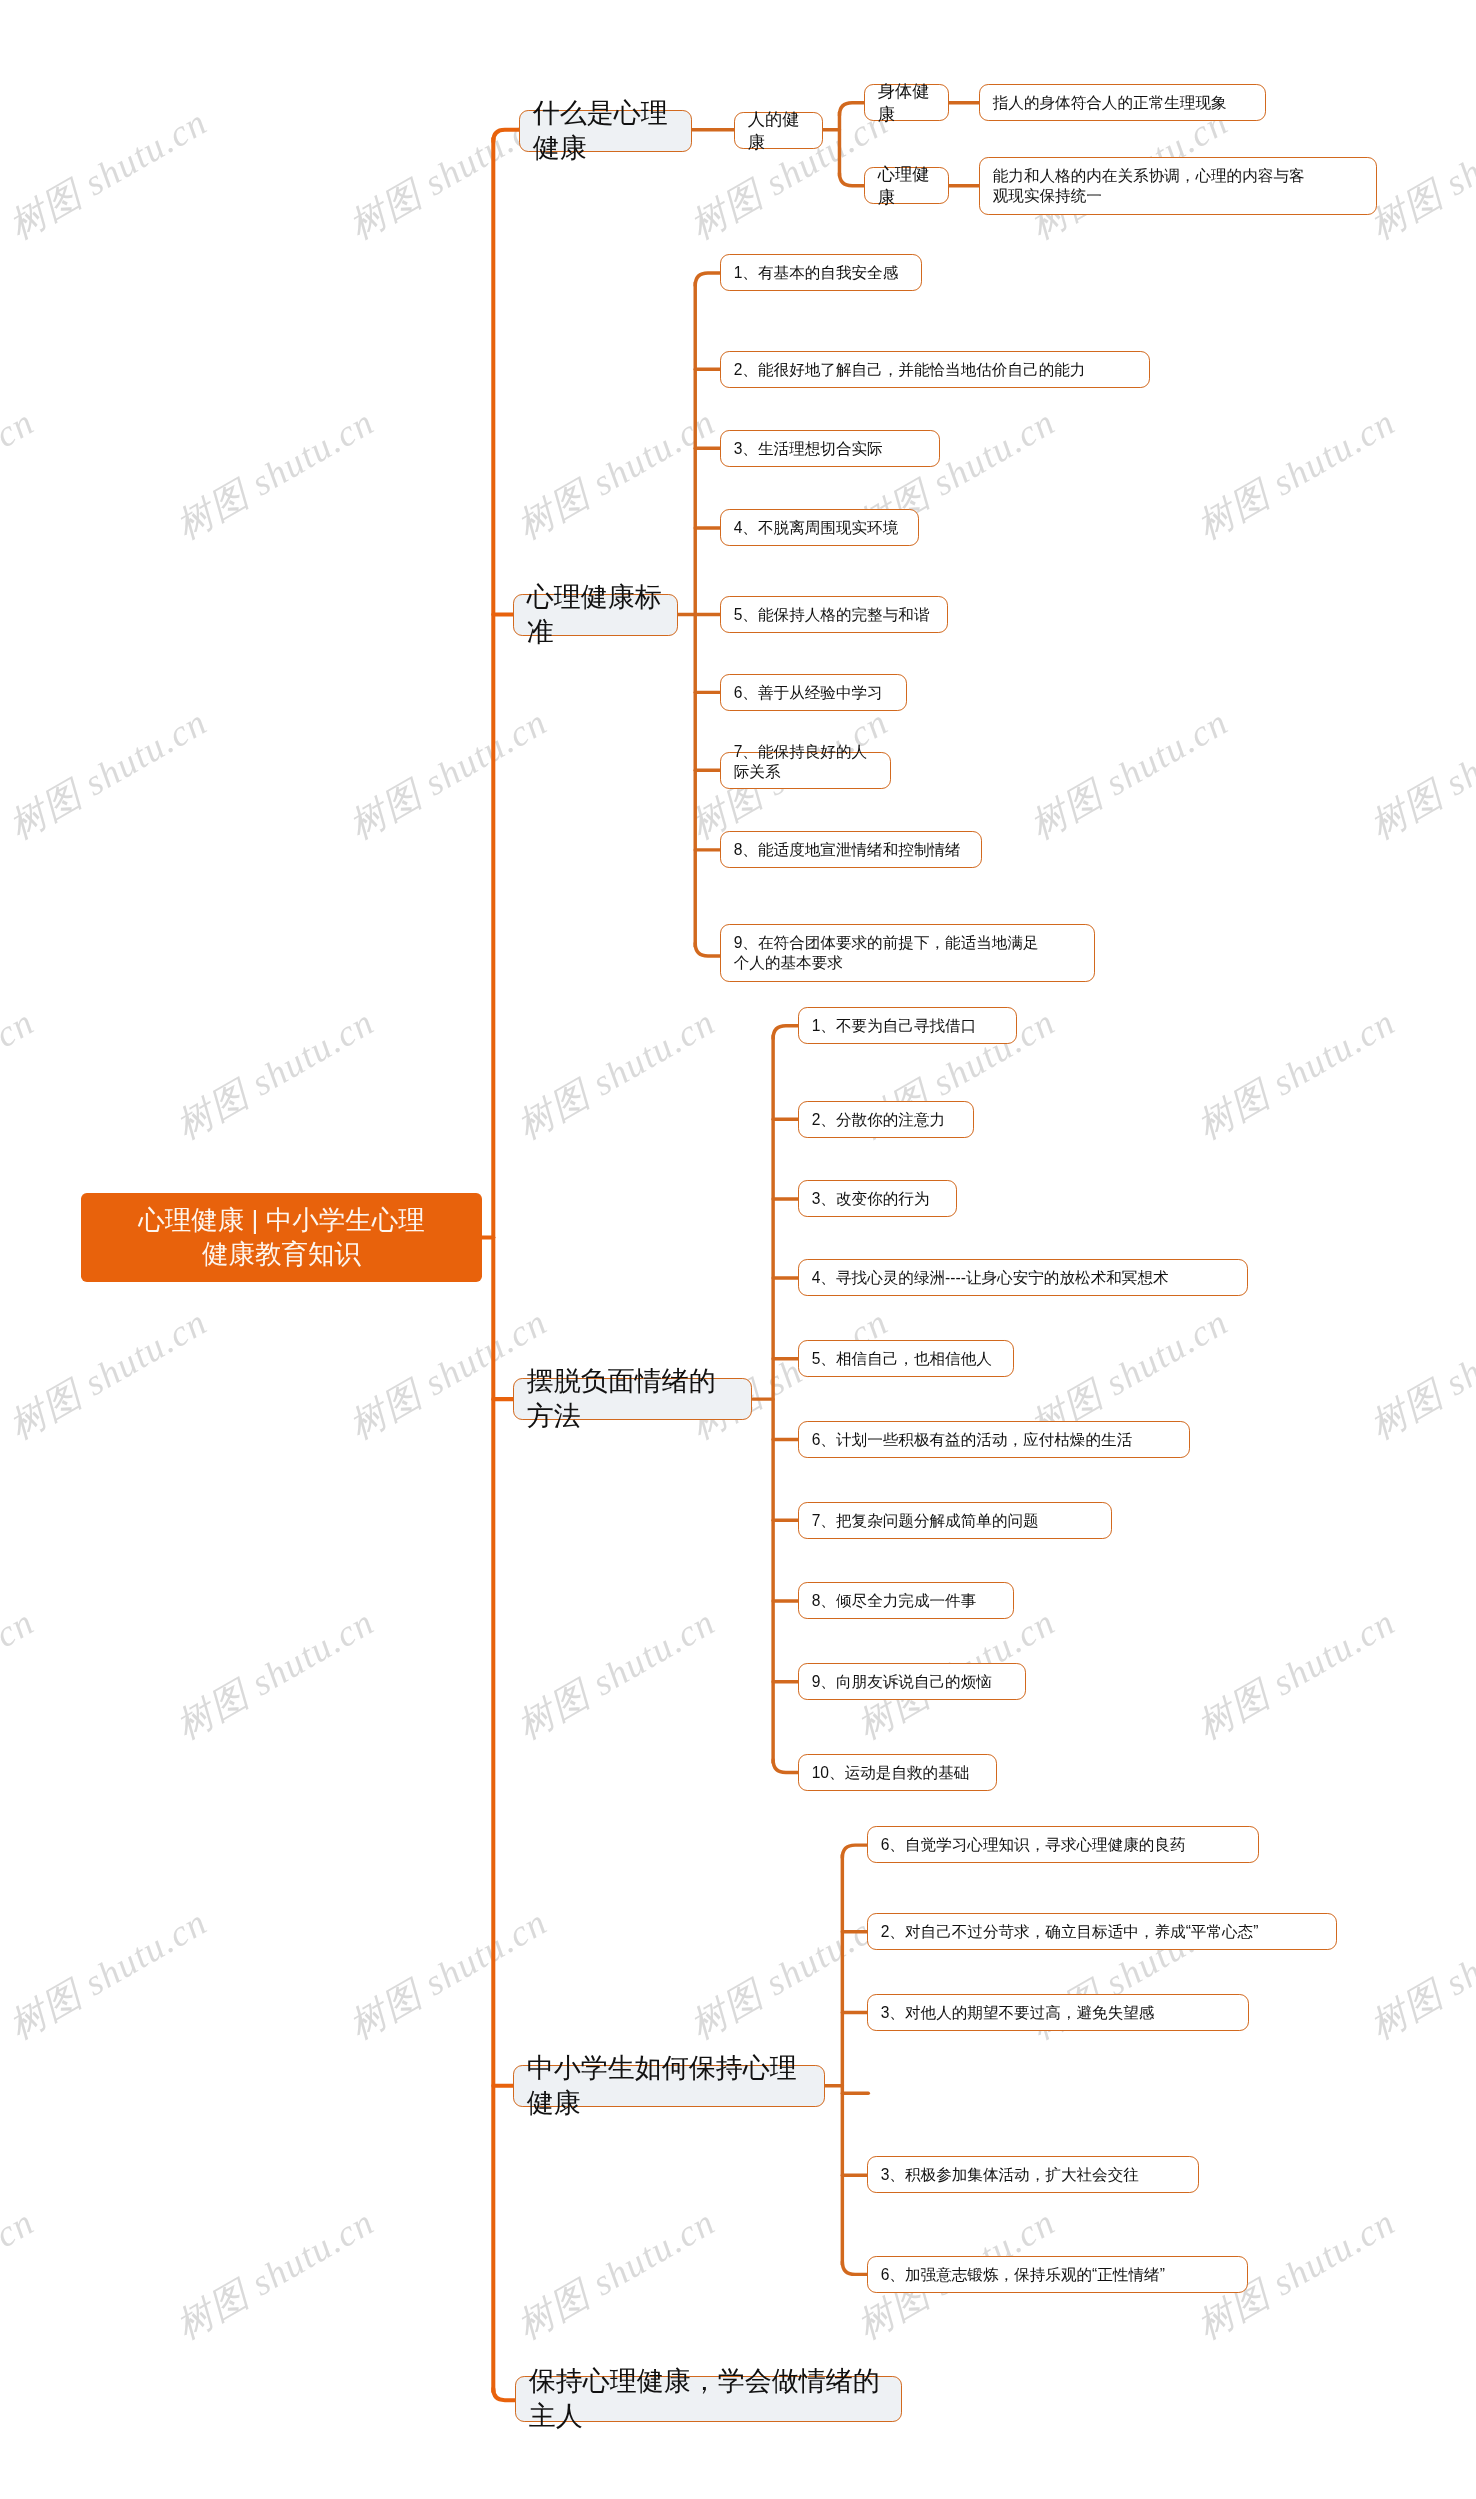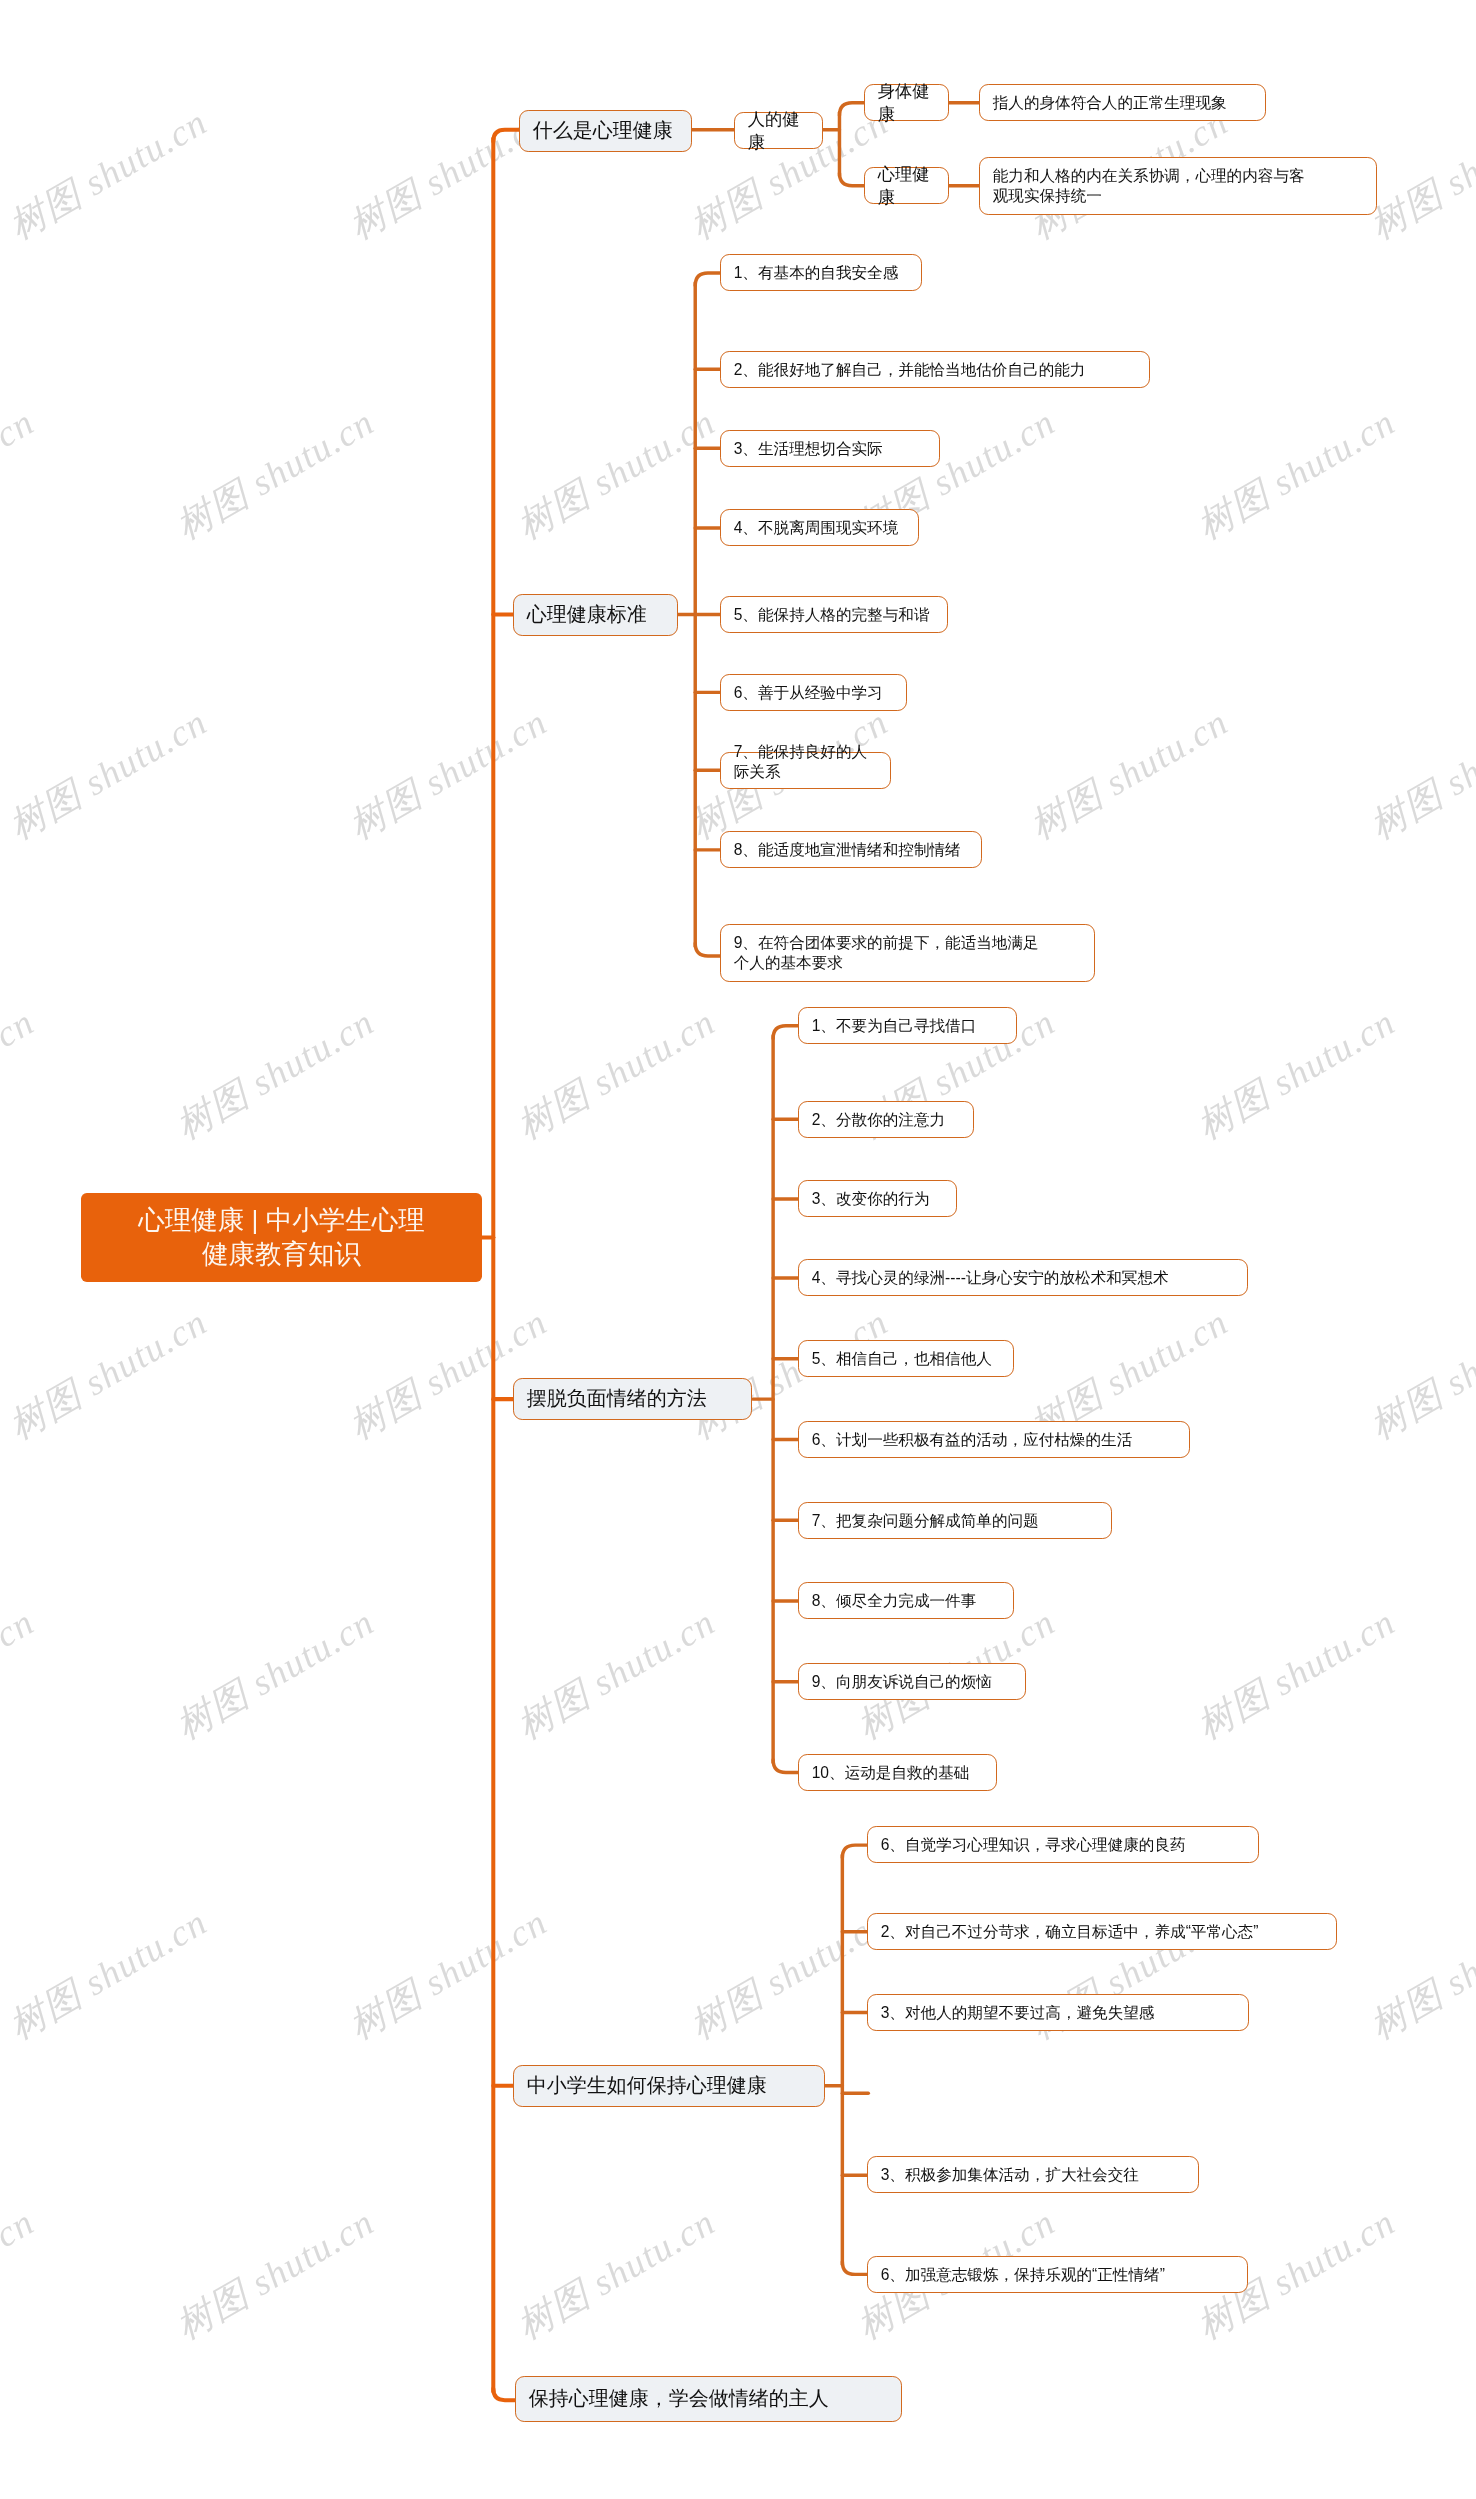--- a/index.html
+++ b/index.html
@@ -79,21 +79,21 @@
     justify-content: center;
     text-align: center;
     font-size: 26.5px;
     font-weight: 500;
     padding: 10.4px 15px;
   }
 
   
   .node.topic {
     background: #eef1f4;
-    font-size: 20px;
+    font-size: 27px;
     border-radius: 9.2px;
   }
   
   .node.leaf {
     background: #ffffff;
     font-size: 15.6px;
     border-radius: 9.2px;
   }
   .node.sub {
     background: #ffffff;

